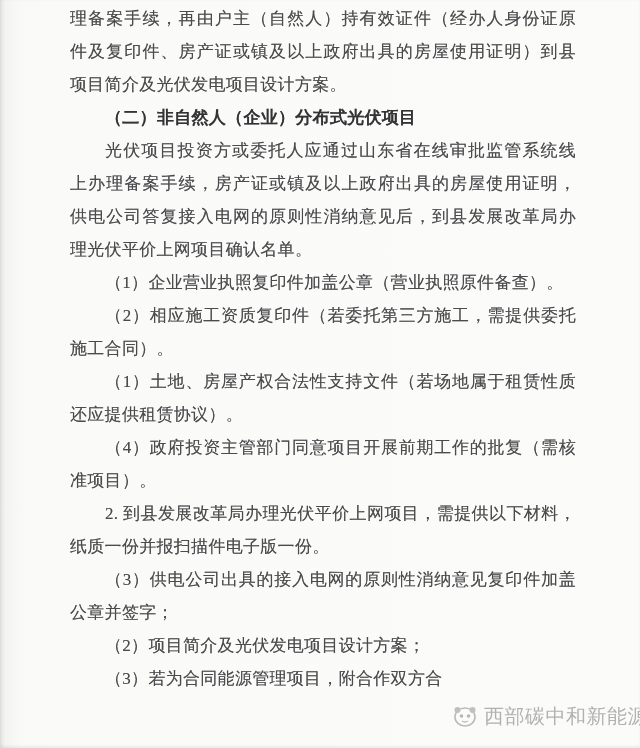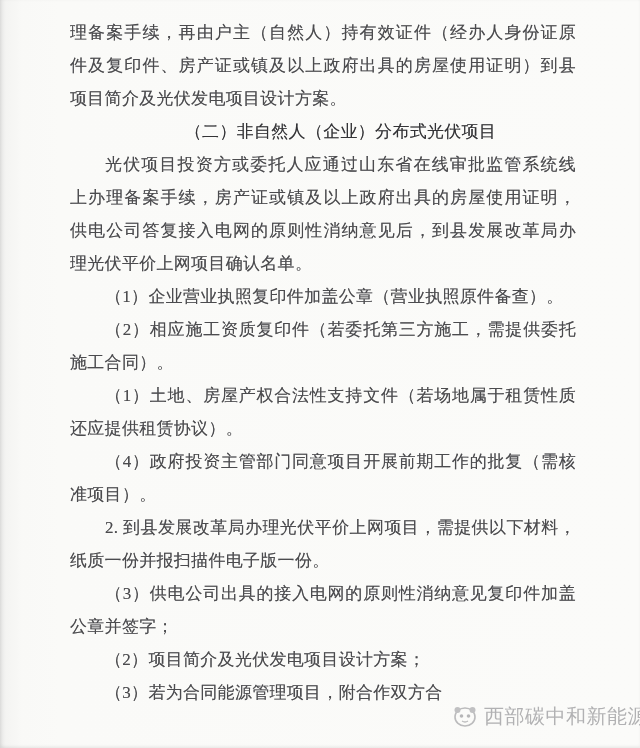--- a/index.html
+++ b/index.html
@@ -12,34 +12,34 @@
   .page{
     position:relative;
     width:640px;height:748px;
     overflow:hidden;
     background:linear-gradient(90deg,#e9e9e8 0px,#f4f4f2 6px,#f9f9f7 22px,var(--page-bg) 60px,#fbfbf9 100%);
     box-shadow:inset 0 -2px 3px rgba(0,0,0,0.05), inset 2px 0 3px rgba(0,0,0,0.04);
     font-family:"Liberation Serif","DejaVu Serif",serif;
   }
   .content{
     position:absolute;
-    left:70px;top:16px;
+    left:70px;top:2px;
     width:506px;
   }
   .line{
     font-size:17px;
     line-height:33px;
     height:33px;
     color:var(--text-color);
     white-space:normal;
     letter-spacing:0.3px;
     text-shadow:0 0 0.6px rgba(75,75,78,0.55);
   }
   .line.indent{text-indent:35px;}
-  .line.bold{font-weight:normal;color:var(--heading-color);text-align:center;}
+  .line.bold{font-weight:bold;color:var(--heading-color);}
   .line.fill{text-align:justify;text-align-last:justify;}
   .watermark{
     position:absolute;
     left:451px;top:700px;
     height:32px;
     display:flex;align-items:center;gap:5px;
     color:var(--wm-color);
     opacity:0.82;
     pointer-events:none;
   }

